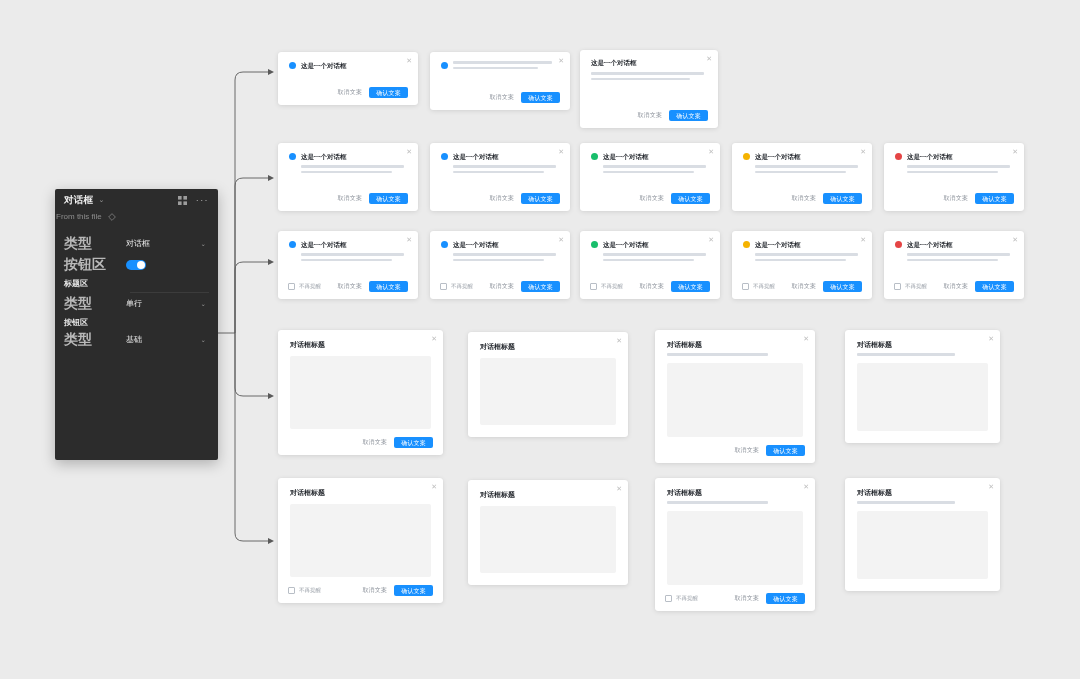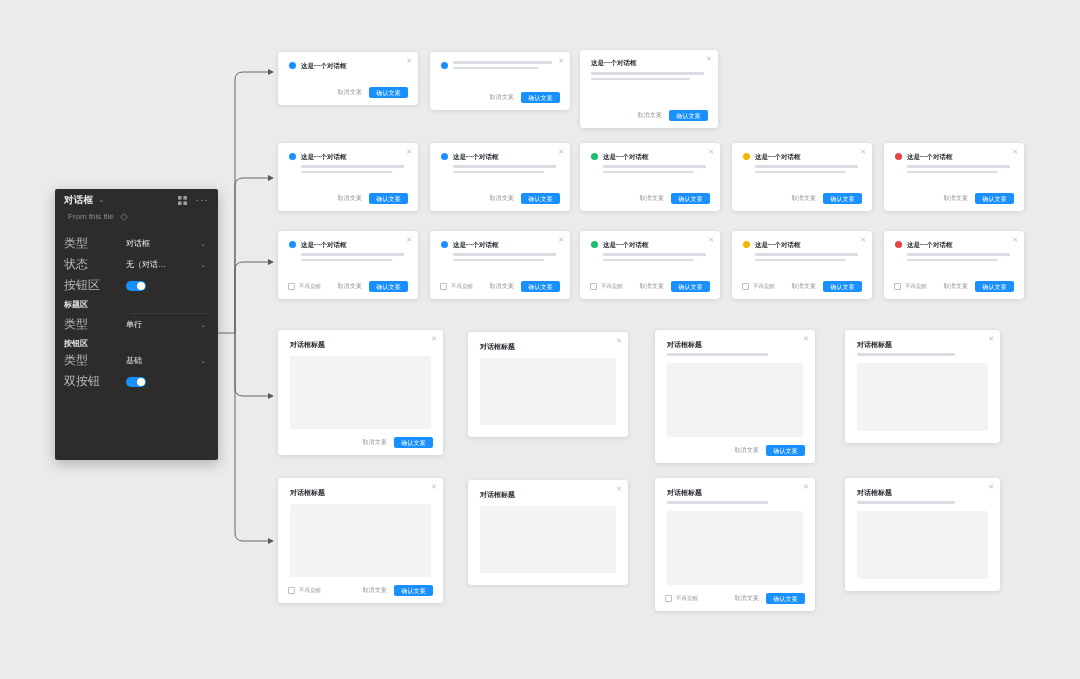--- a/index.html
+++ b/index.html
@@ -24,27 +24,27 @@
     box-shadow: 0 4px 14px rgba(0,0,0,.25);
     color: #d8d8d8; font-size: 8px;
   }
   .panel-head { display: flex; align-items: center; height: 22px; padding: 0 9px; }
   .panel-title { font-size: 9.5px; font-weight: bold; color: #f2f2f2; letter-spacing: .3px; }
   .panel-caret { margin-left: 5px; color: #9a9a9a; font-size: 7px; }
   .panel-head-spacer { flex: 1; }
   .icon-grid { width: 9px; height: 9px; display: block; opacity: .72; }
   .icon-dots { margin-left: 9px; color: #b5b5b5; letter-spacing: 1.4px; font-size: 9px; line-height: 1; }
 
-  .panel-sub { display: flex; align-items: flex-end; padding: 1px 13px 0; color: #8d8d8d; font-size: 8px; }
+  .panel-sub { display: flex; align-items: flex-end; padding: 1px 1px 0; color: #8d8d8d; font-size: 8px; }
   .icon-diamond { margin-left: 6px; width: 8px; height: 8px; display: block; opacity: .8; }
   .panel-inst { padding: 9px 9px 0 15px; color: #cfcfcf; font-size: 8px; }
 
   .rows { margin-top: 12px; }
   .prow { display: flex; align-items: center; height: 21px; padding: 0 9px 0 9px; }
-  .plabel { width: 62px; color: #b9b9b9; font-size: 12px; }
+  .plabel { width: 62px; color: #b9b9b9; font-size: 14px; font-weight: bold; }
   .pvalue { flex: 1; display: flex; align-items: center; color: #ededed; font-size: 8px; }
   .pvalue .txt { flex: 1; }
   .pvalue .chev { color: #9a9a9a; font-size: 6.5px; padding-right: 3px; }
   .section-head { color: #e6e6e6; font-size: 8px; font-weight: bold; padding: 3px 9px 1px; }
   .divider { height: 1px; background: #3c3c3c; margin: 2px 9px 0 75px; }
   .toggle {
     width: 20px; height: 10px; border-radius: 6px; background: #1890ff; position: relative;
   }
   .toggle .knob { position: absolute; right: 1px; top: 1px; width: 8px; height: 8px; border-radius: 50%; background: #fff; }
 
@@ -133,27 +133,20 @@
 
     <div class="rows">
       <div class="prow">
         <span class="plabel">类型</span>
         <span class="pvalue">
           <span class="txt">对话框</span>
           <span class="chev">⌄</span>
         </span>
       </div>
       <div class="prow">
-        <span class="plabel">状态</span>
-        <span class="pvalue">
-          <span class="txt">无（对话…</span>
-          <span class="chev">⌄</span>
-        </span>
-      </div>
-      <div class="prow">
         <span class="plabel">按钮区</span>
         <span class="pvalue">
           <span class="toggle">
               <span class="knob"></span>
             </span>
         </span>
       </div>
 
       <div class="section-head">标题区</div>
       <div class="divider"></div>
@@ -166,28 +159,20 @@
       </div>
 
       <div class="section-head">按钮区</div>
       <div class="prow">
         <span class="plabel">类型</span>
         <span class="pvalue">
           <span class="txt">基础</span>
           <span class="chev">⌄</span>
         </span>
       </div>
-      <div class="prow">
-        <span class="plabel">双按钮</span>
-        <span class="pvalue">
-          <span class="toggle">
-              <span class="knob"></span>
-            </span>
-        </span>
-      </div>
     </div>
   </div>
 
   <div id="cards-layer">
       <div class="card" style="left: 278px; top: 52px; width: 140px; height: 53px;">
         <div class="card-inner">
           <span class="c-close">✕</span>
           <div class="c-head">
             <span class="c-ico blue"></span>
             <span class="c-title">这是一个对话框</span>

